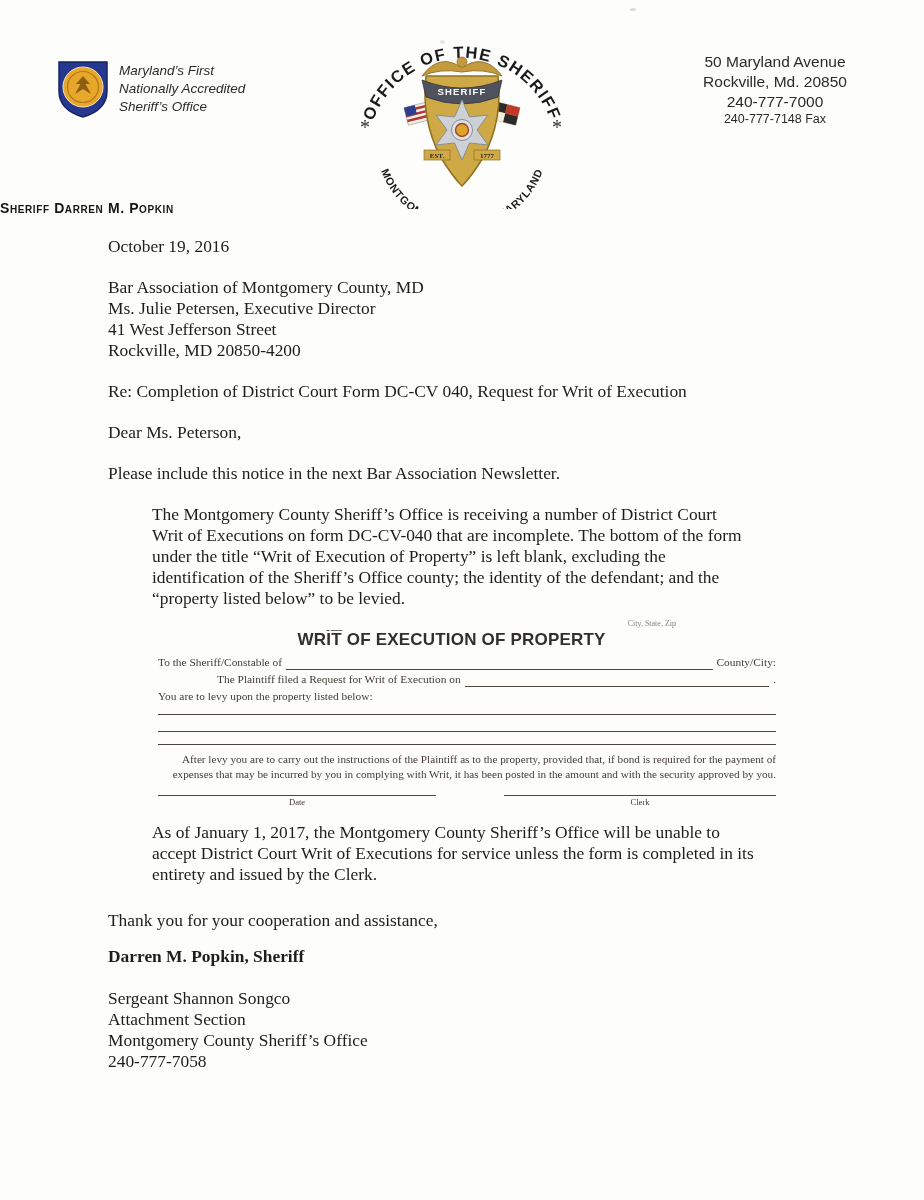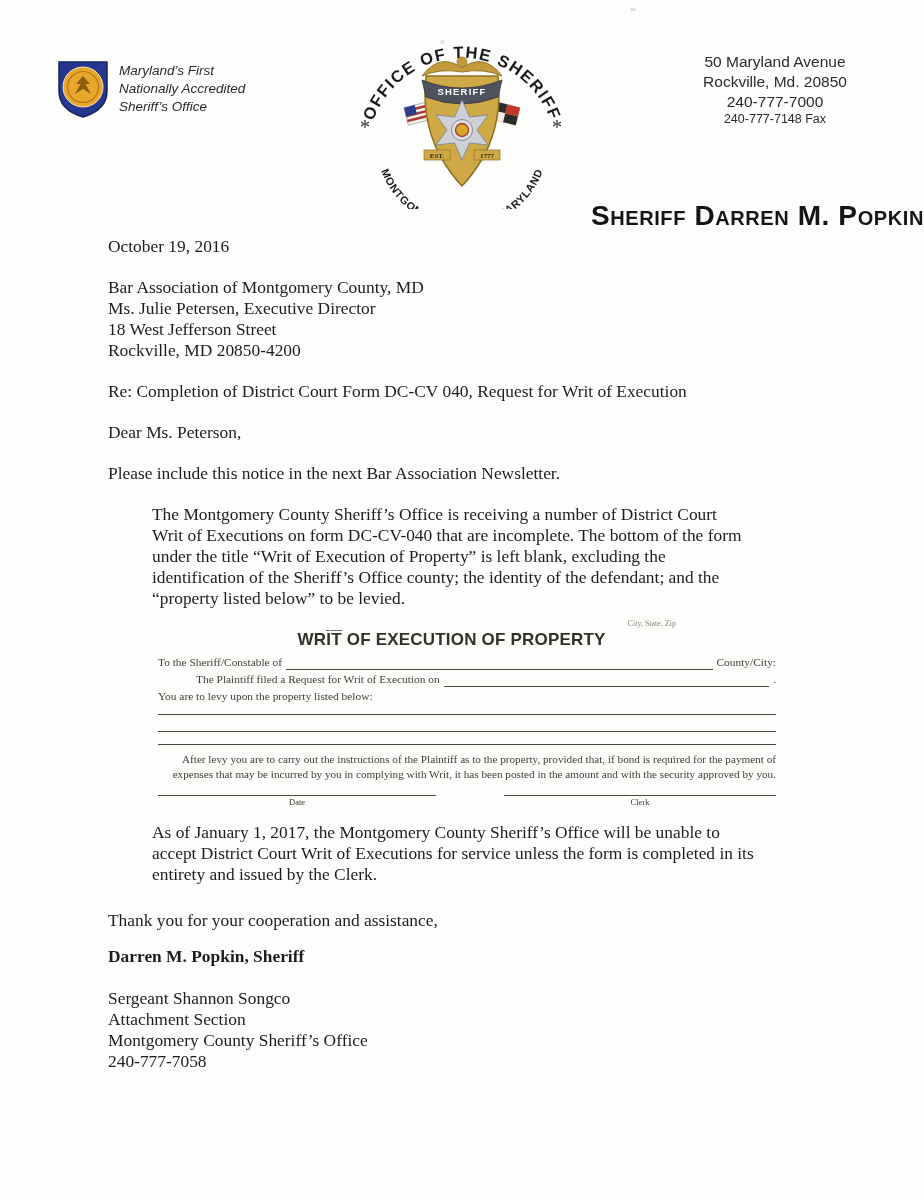--- a/index.html
+++ b/index.html
@@ -9,23 +9,23 @@
   
   .lh-left{position:absolute;top:58px;left:56px;display:flex;gap:9px;align-items:flex-start;}
   .tagline{font-family:"Liberation Sans",sans-serif;font-style:italic;font-size:13.5px;
            line-height:1.32;color:#2b2b2b;padding-top:4px;}
   .lh-center{position:absolute;top:24px;left:352px;width:220px;height:185px;}
   .lh-right{position:absolute;top:52px;left:660px;width:230px;text-align:center;
             font-family:"Liberation Sans",sans-serif;color:#2b2b2b;}
   .addr-line{font-size:15.5px;line-height:1.28;}
   .fax-line{font-size:12.5px;line-height:1.4;}
 
-  .sheriff-name{position:absolute;top:200px;left:0;right:0;text-align:right;
+  .sheriff-name{position:absolute;top:200px;left:0;right:0;text-align:left;
     font-family:"Liberation Sans",sans-serif;font-weight:700;font-variant:small-caps;
-    font-size:28px;letter-spacing:0.6px;color:#151517;}
+    font-size:14px;letter-spacing:0.6px;color:#151517;}
 
   
   .arc-top{font-family:"Liberation Sans",sans-serif;font-weight:700;font-size:16.5px;
            fill:#1a1a1c;letter-spacing:1.5px;}
   .arc-bot{font-family:"Liberation Sans",sans-serif;font-weight:700;font-size:10.8px;
            fill:#1a1a1c;letter-spacing:0.6px;}
   .side-star{font-family:"Liberation Serif",serif;font-size:20px;fill:#2f2f2f;}
   .banner-text{font-family:"Liberation Sans",sans-serif;font-weight:700;font-size:9.5px;
                fill:#ffffff;letter-spacing:1.2px;}
   .est-text{font-family:"Liberation Serif",serif;font-weight:700;font-size:7px;fill:#2e2a25;}
@@ -44,21 +44,21 @@
              color:#423c35;position:relative;}
   .f-head{position:relative;height:27px;}
   .f-mark{position:absolute;left:168px;top:1px;font-weight:700;color:#3a3631;letter-spacing:-1px;}
   .f-title{position:absolute;left:50%;transform:translateX(-55%);top:8px;white-space:nowrap;
     font-family:"Liberation Sans",sans-serif;font-weight:700;font-size:17px;
     color:#33302b;letter-spacing:0.2px;}
   .f-frag{position:absolute;right:100px;top:-2px;font-size:8px;color:#8a837b;
           filter:blur(0.4px);white-space:nowrap;}
   .f-row{display:flex;align-items:flex-end;margin-top:2px;white-space:nowrap;}
   .f-row1{margin-top:7px;}
-  .f-indent{margin-left:38px;}
+  .f-indent{margin-left:59px;}
   .f-blank{flex:1;border-bottom:1.1px solid #4c463f;margin:0 4px;height:12px;}
   .f-line{height:0;border-bottom:1.2px solid #4c463f;}
   .f-line.l1{margin-top:11px;}
   .f-line.l2{margin-top:16px;}
   .f-line.l3{margin-top:12px;}
   .f-para{margin-top:7px;font-size:11.2px;line-height:1.34;text-align:right;}
   .f-sigrow{display:flex;justify-content:space-between;margin-top:13px;}
   .f-sigcell{border-top:1.15px solid #4c463f;text-align:center;font-size:8.5px;
              padding-top:1px;color:#3f3a34;}
   .f-sig-left{width:45%;}
@@ -149,21 +149,21 @@
   </div>
 
   <div class="sheriff-name">Sheriff Darren M. Popkin</div>
 
   <div class="body">
     <div class="block line">October 19, 2016</div>
 
     <div class="block">
       <div class="line">Bar Association of Montgomery County, MD</div>
       <div class="line">Ms. Julie Petersen, Executive Director</div>
-      <div class="line">18 West Jefferson Street</div>
+      <div class="line">41 West Jefferson Street</div>
       <div class="line">Rockville, MD 20850-4200</div>
     </div>
 
     <div class="block line">Re: Completion of District Court Form DC-CV 040, Request for Writ of Execution</div>
     <div class="block line">Dear Ms. Peterson,</div>
     <div class="block line">Please include this notice in the next Bar Association Newsletter.</div>
 
     <div class="para1">The Montgomery County Sheriff’s Office is receiving a number of District Court Writ of Executions on form DC-CV-040 that are incomplete. The bottom of the form under the title “Writ of Execution of Property” is left blank, excluding the identification of the Sheriff’s Office county; the identity of the defendant; and the “property listed below” to be levied.</div>
 
     <div class="form-wrap">

